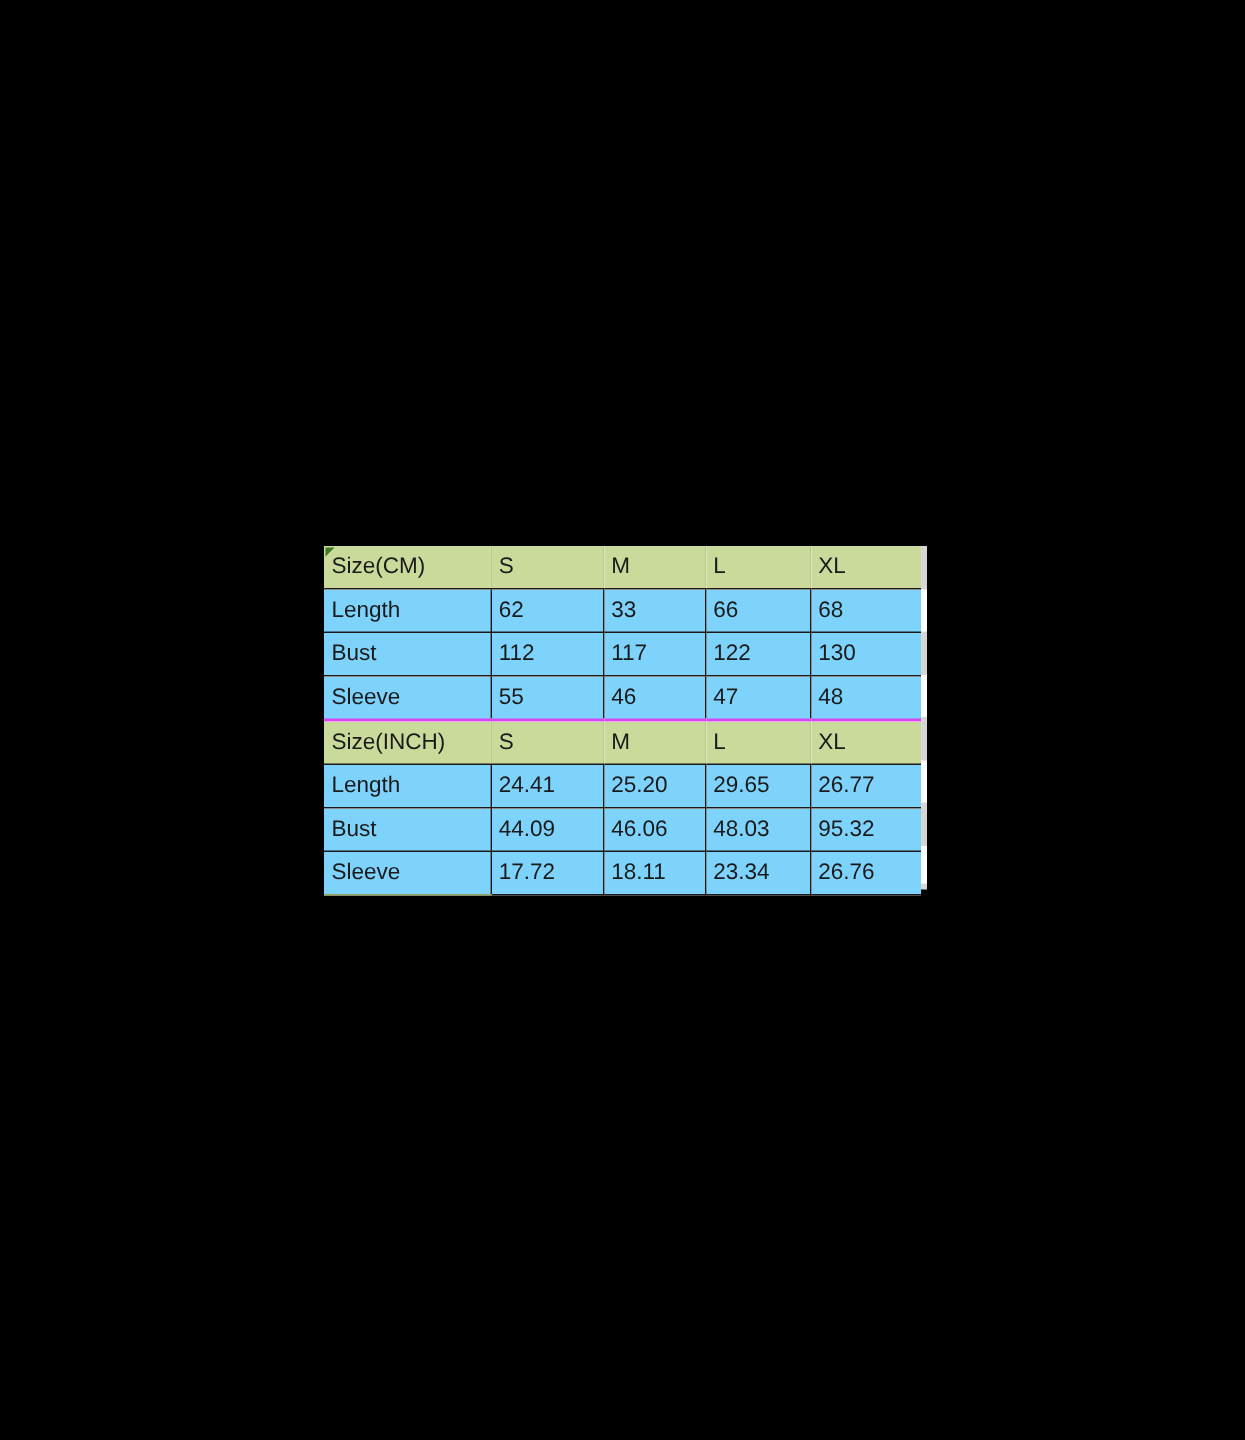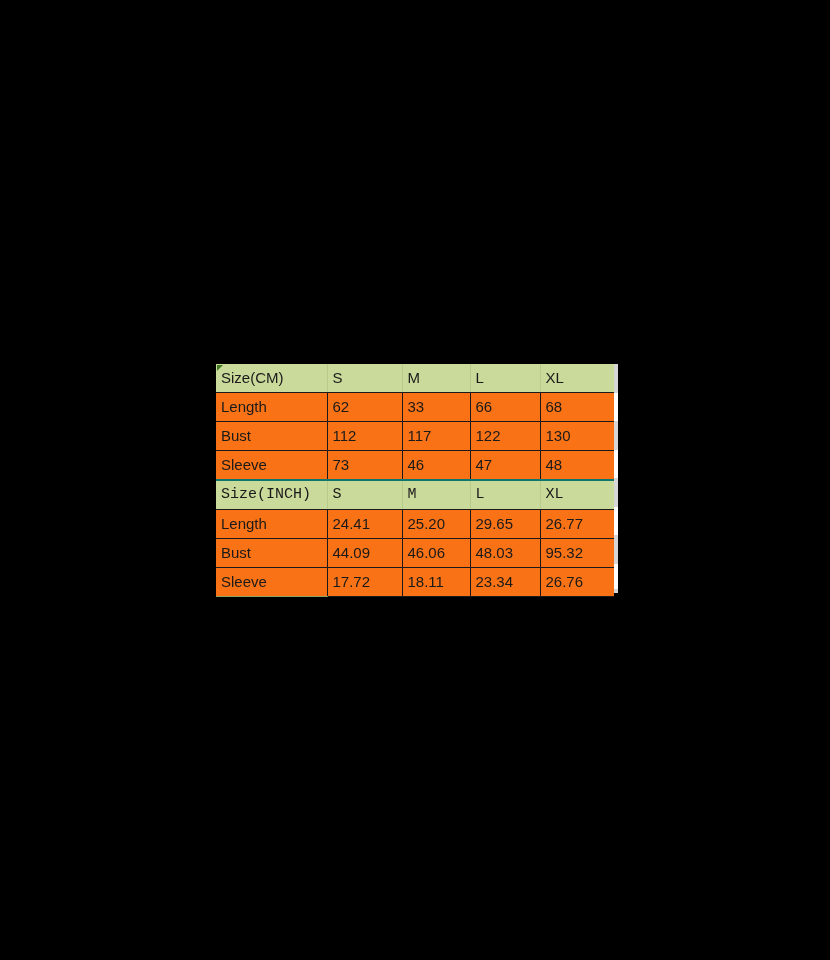--- a/index.html
+++ b/index.html
@@ -41,21 +41,21 @@
     height: 28px;
     padding: 0 0 0 5px;
     font-size: 15px;
     line-height: 28px;
     color: #1a1a1a;
     border-right: 1px solid #1a1a1a;
     border-bottom: 1px solid #1a1a1a;
     white-space: nowrap;
     overflow: hidden;
     vertical-align: middle;
-    background: #f97316;
+    background: #7dd3fc;
   }
 
   table.size-chart tr td:last-child {
     border-right: none;
   }
 
   
   td.label-cell {
     background: #cada9b;
     border-right: 1px solid #b9cb8a;
@@ -68,22 +68,21 @@
     background: #cada9b;
     border-right: 1px solid #b9cb8a;
     border-bottom: 1px solid #1a1a1a;
   }
   tr.header-row td.label-cell {
     border-bottom: 1px solid #1a1a1a;
   }
 
   
   tr.section-break td {
-    border-top: 2px solid #0f766e;
-    font-family: Liberation Mono, monospace;
+    border-top: 2px solid #d946ef;
   }
 
   
   tr.last-row td {
     border-bottom: 1px solid #1a1a1a;
   }
   tr.last-row td.label-cell {
     border-bottom: 1px solid #8fa463;
   }
 
@@ -175,21 +174,21 @@
       <tr>
         <td class="label-cell">Bust</td>
         <td>112</td>
         <td>117</td>
         <td>122</td>
         <td>130</td>
       </tr>
 
       <tr>
         <td class="label-cell">Sleeve</td>
-        <td>73</td>
+        <td>55</td>
         <td>46</td>
         <td>47</td>
         <td>48</td>
       </tr>
 
       <tr class="header-row section-break">
         <td class="label-cell">Size(INCH)</td>
         <td>S</td>
         <td>M</td>
         <td>L</td>

